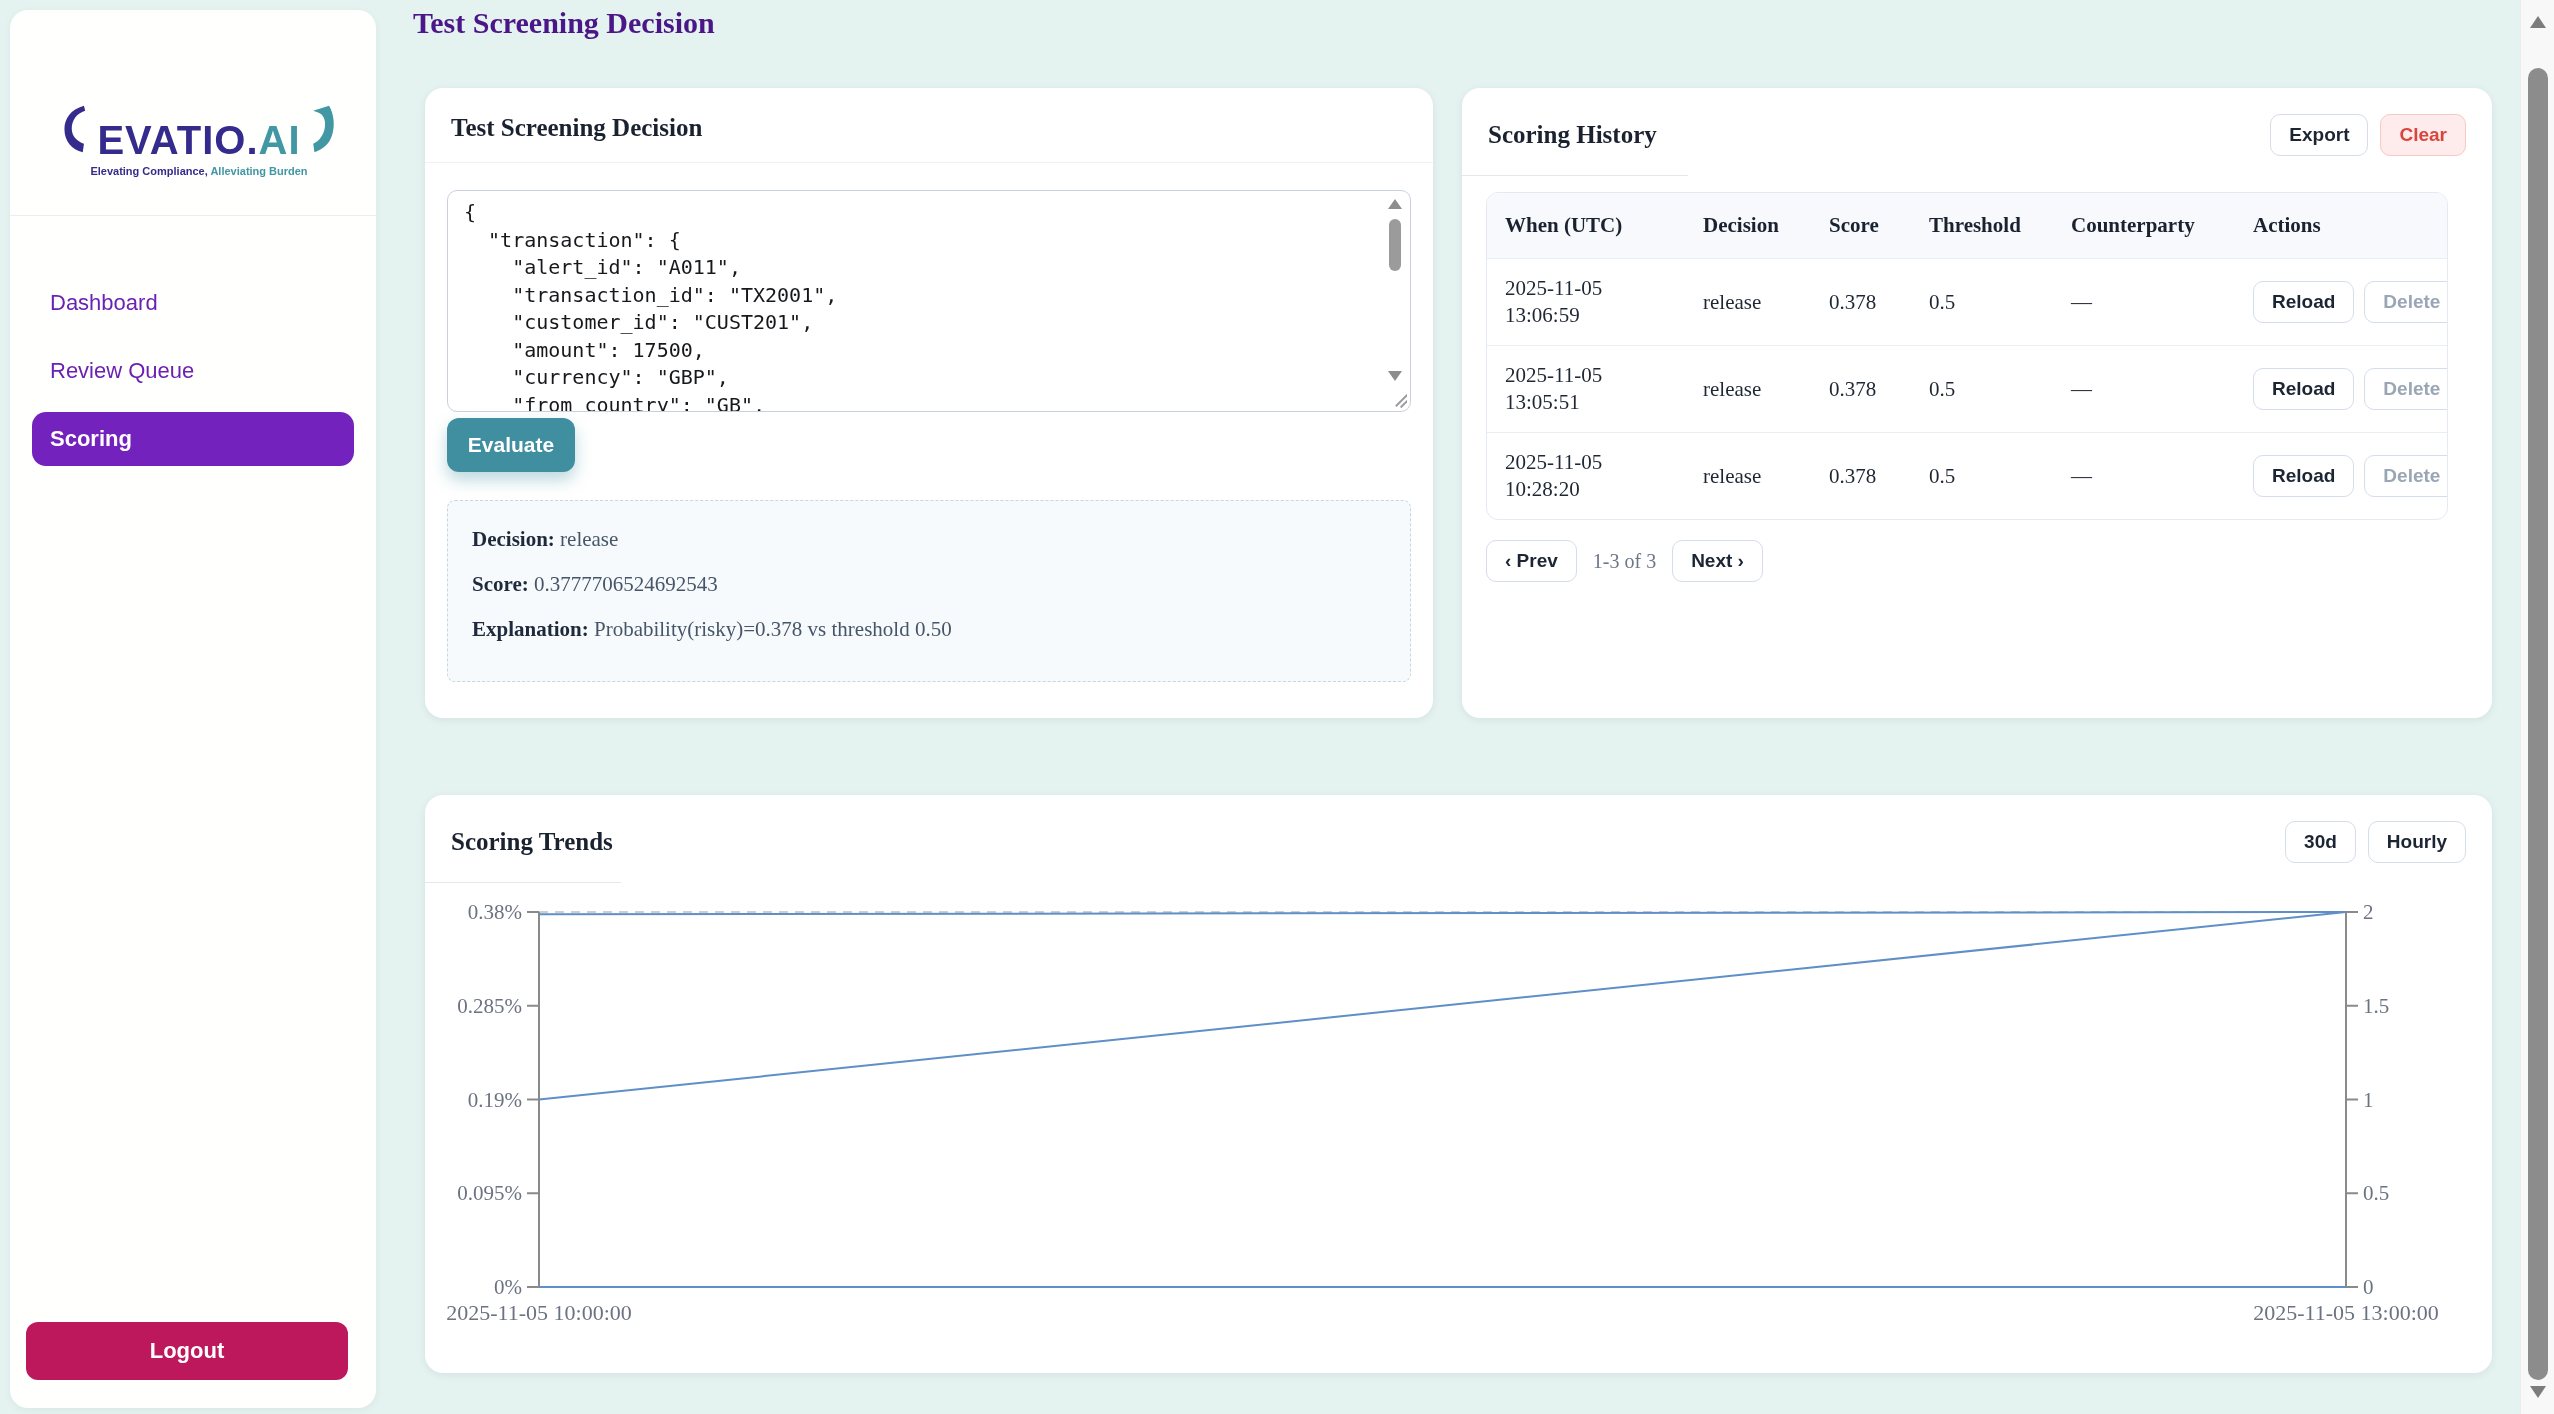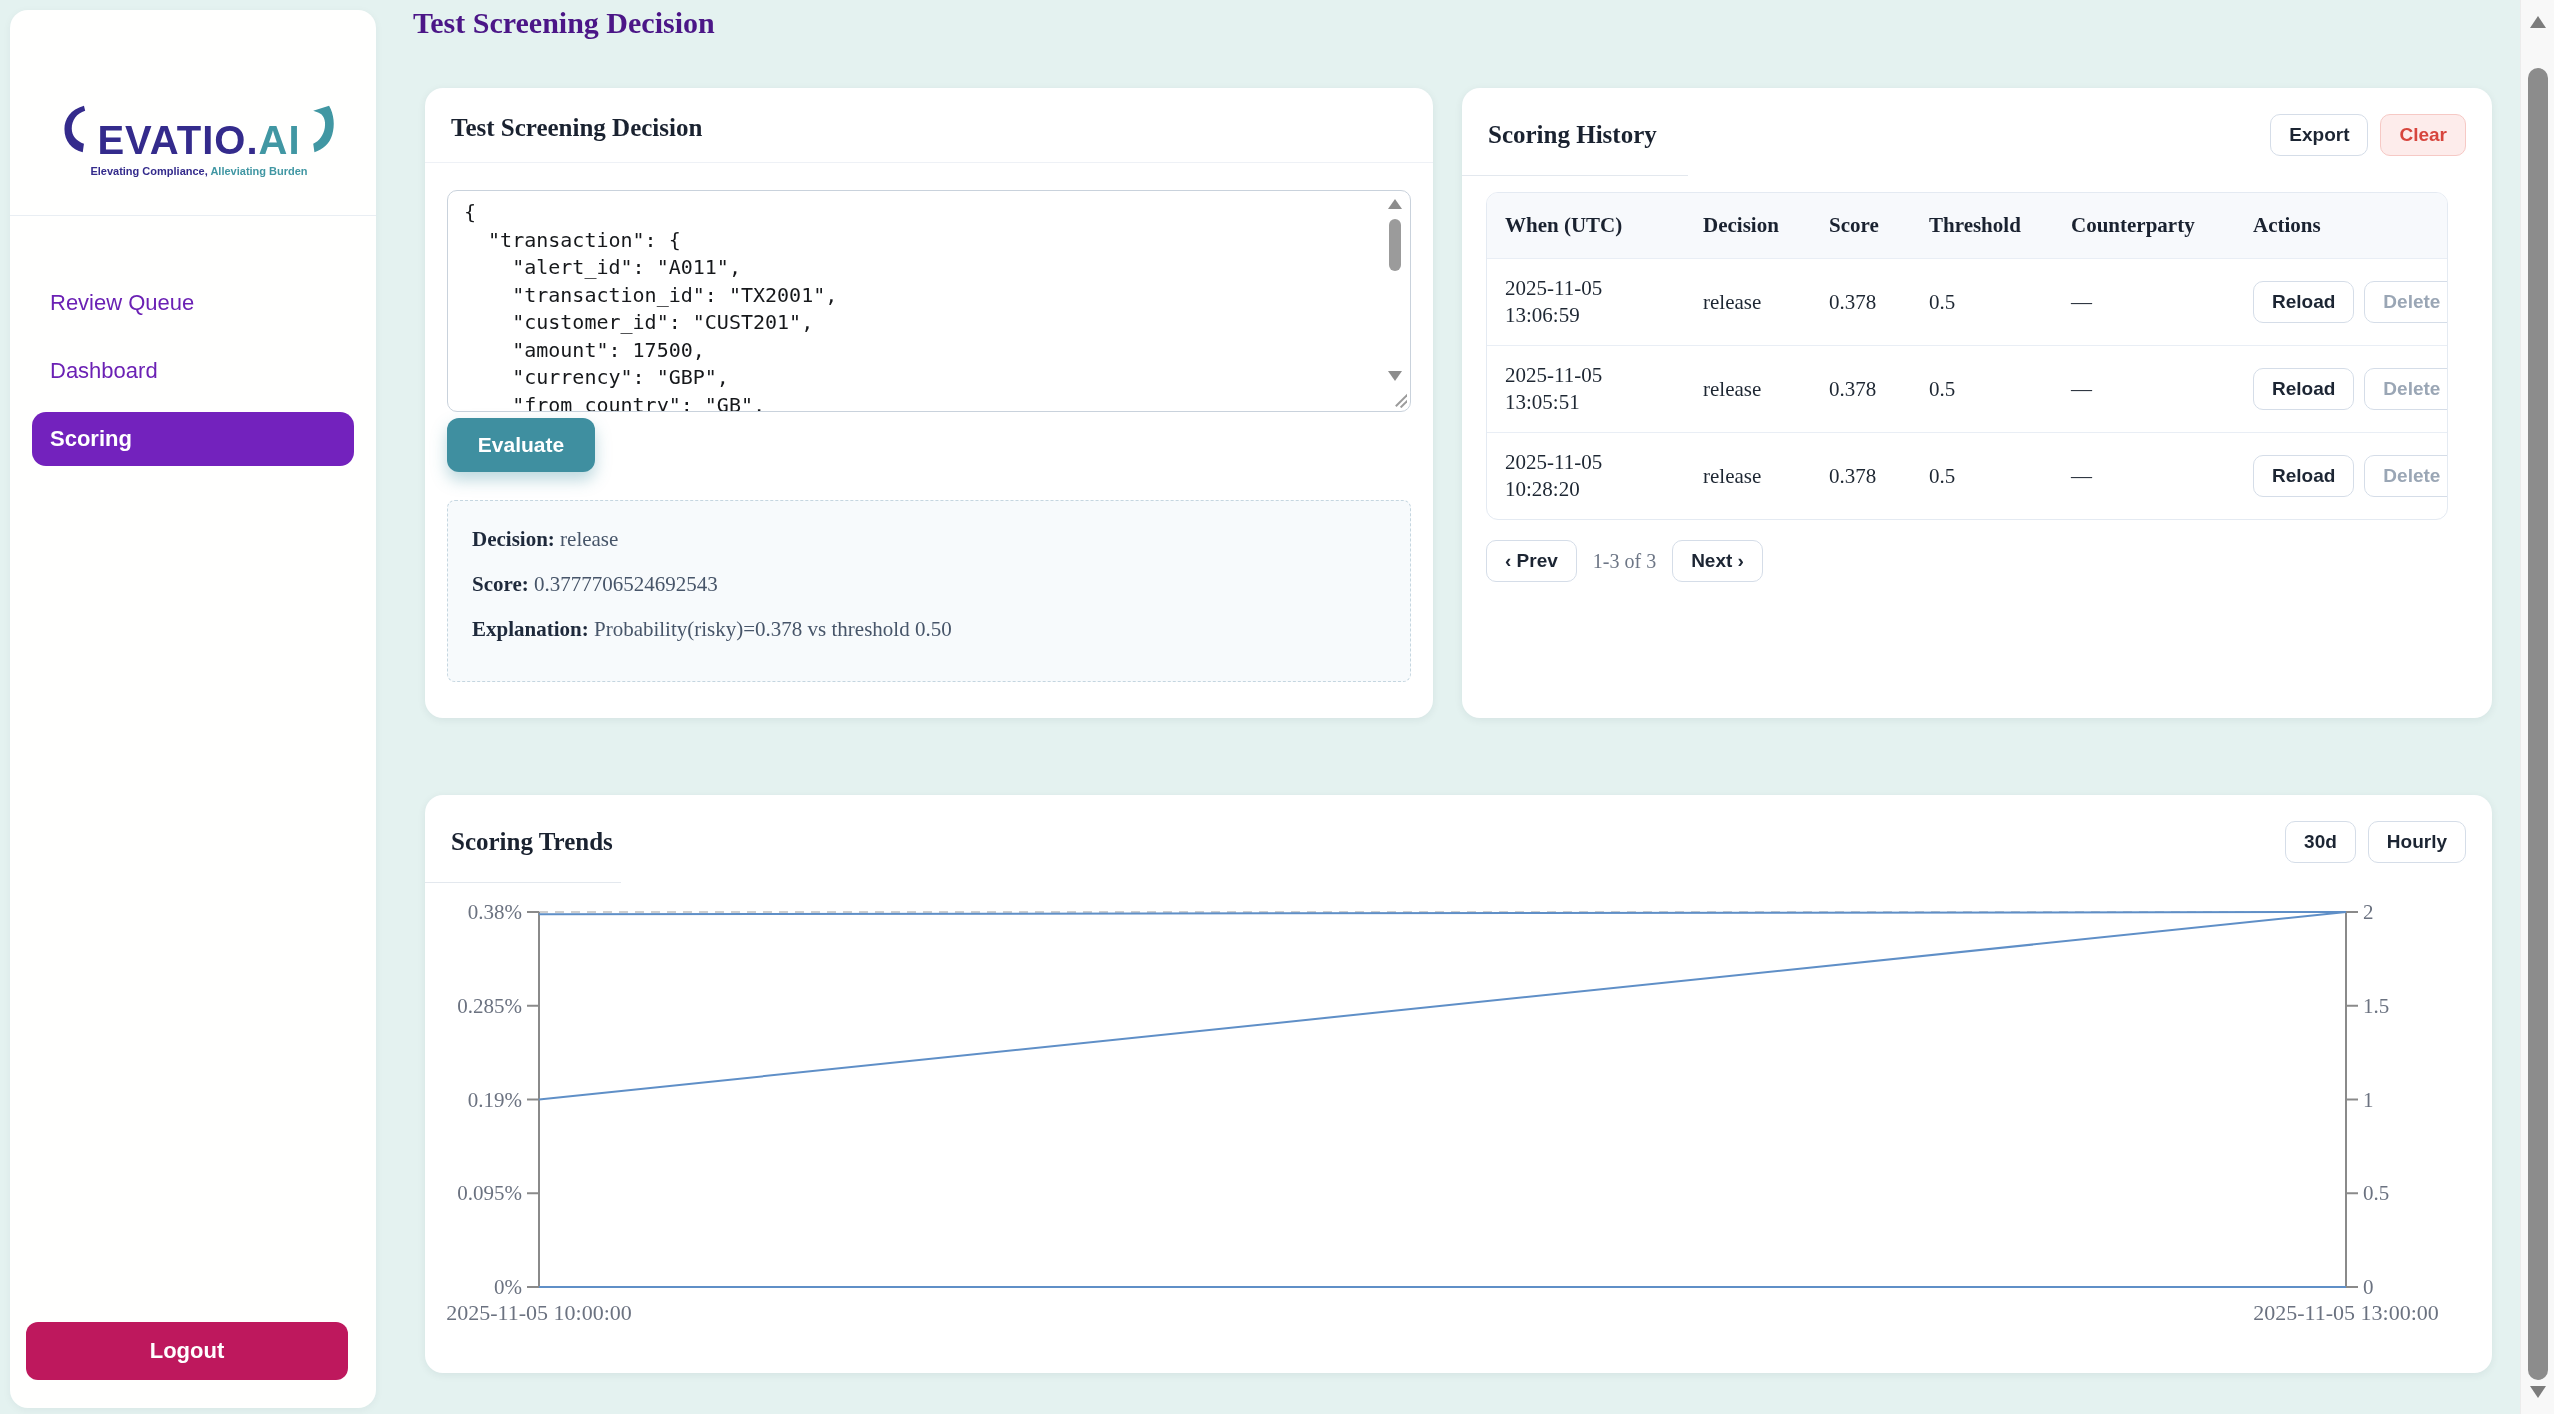--- a/index.html
+++ b/index.html
@@ -55,21 +55,21 @@
   .ta-scrollbar { position:absolute; right:2px; top:2px; width:26px; bottom:24px; }
   .ta-arrow { position:absolute; left:6px; width:0; height:0; border-left:7px solid transparent; border-right:7px solid transparent; }
   .ta-arrow.up { top:6px; border-bottom:10px solid #8d8d8d; }
   .ta-arrow.down { bottom:6px; border-top:10px solid #8d8d8d; }
   .ta-thumb { position:absolute; left:7px; top:26px; width:12px; height:52px; border-radius:6px; background:#9b9b9b; }
   .resize-grip { position:absolute; right:3px; bottom:3px; width:16px; height:16px; overflow:hidden; }
   .resize-grip span { position:absolute; background:#9b9b9b; height:1.5px; transform:rotate(-45deg); }
   .resize-grip span:nth-child(1){ width:18px; left:2px; top:7px; }
   .resize-grip span:nth-child(2){ width:10px; left:8px; top:11px; }
 
-  .evaluate { position:absolute; left:22px; top:330px; width:148px; height:54px;
+  .evaluate { position:absolute; left:22px; top:330px; width:128px; height:54px;
               background:#3f8fa0; border:none; border-radius:12px; color:#fff; font-size:21px; font-weight:bold;
               font-family:"Liberation Sans",sans-serif; box-shadow:0 8px 16px rgba(63,143,160,.35); cursor:pointer; }
   .result-box { position:absolute; left:22px; top:412px; width:964px; height:182px;
                 background:#f7fafc; border:1.5px dashed #c5d6e0; border-radius:8px; padding:26px 24px; }
   .result-line { font-family:"Liberation Serif",serif; font-size:21px; color:#475569; margin-bottom:20px; }
   .result-line b { color:#1e293b; }
 
   
   .card-history { left:1052px; top:88px; width:1030px; height:630px; }
   .history-table { position:absolute; left:24px; top:104px; width:962px; border:1px solid #e4eaf2;
@@ -108,22 +108,22 @@
       <div class="logo-text">
         <div class="logo-line1"><span>EVATIO.</span><span class="ai">AI</span></div>
         <div class="logo-tagline"><span>Elevating Compliance,</span><span class="tag2"> Alleviating Burden</span></div>
       </div>
       <svg width="40" height="80" viewBox="0 0 40 80">
         <path d="M2 10 L28 2 C36 16 38 34 33 50 C29 64 18 74 4 78 L2 64 C12 60 19 50 21 38 C23 26 19 16 10 13 Z" fill="#4197a3"></path>
       </svg>
     </div>
   </div>
   <div class="nav">
+    <div class="nav-item">Dashboard</div>
     <div class="nav-item">Review Queue</div>
-    <div class="nav-item">Dashboard</div>
     <div class="nav-item active">Scoring</div>
   </div>
   <div class="sidebar-spacer"></div>
   <button class="logout">Logout</button>
 </div>
 
 <div class="main">
   <div class="page-title">Test Screening Decision</div>
 
   <div class="card card-test">

